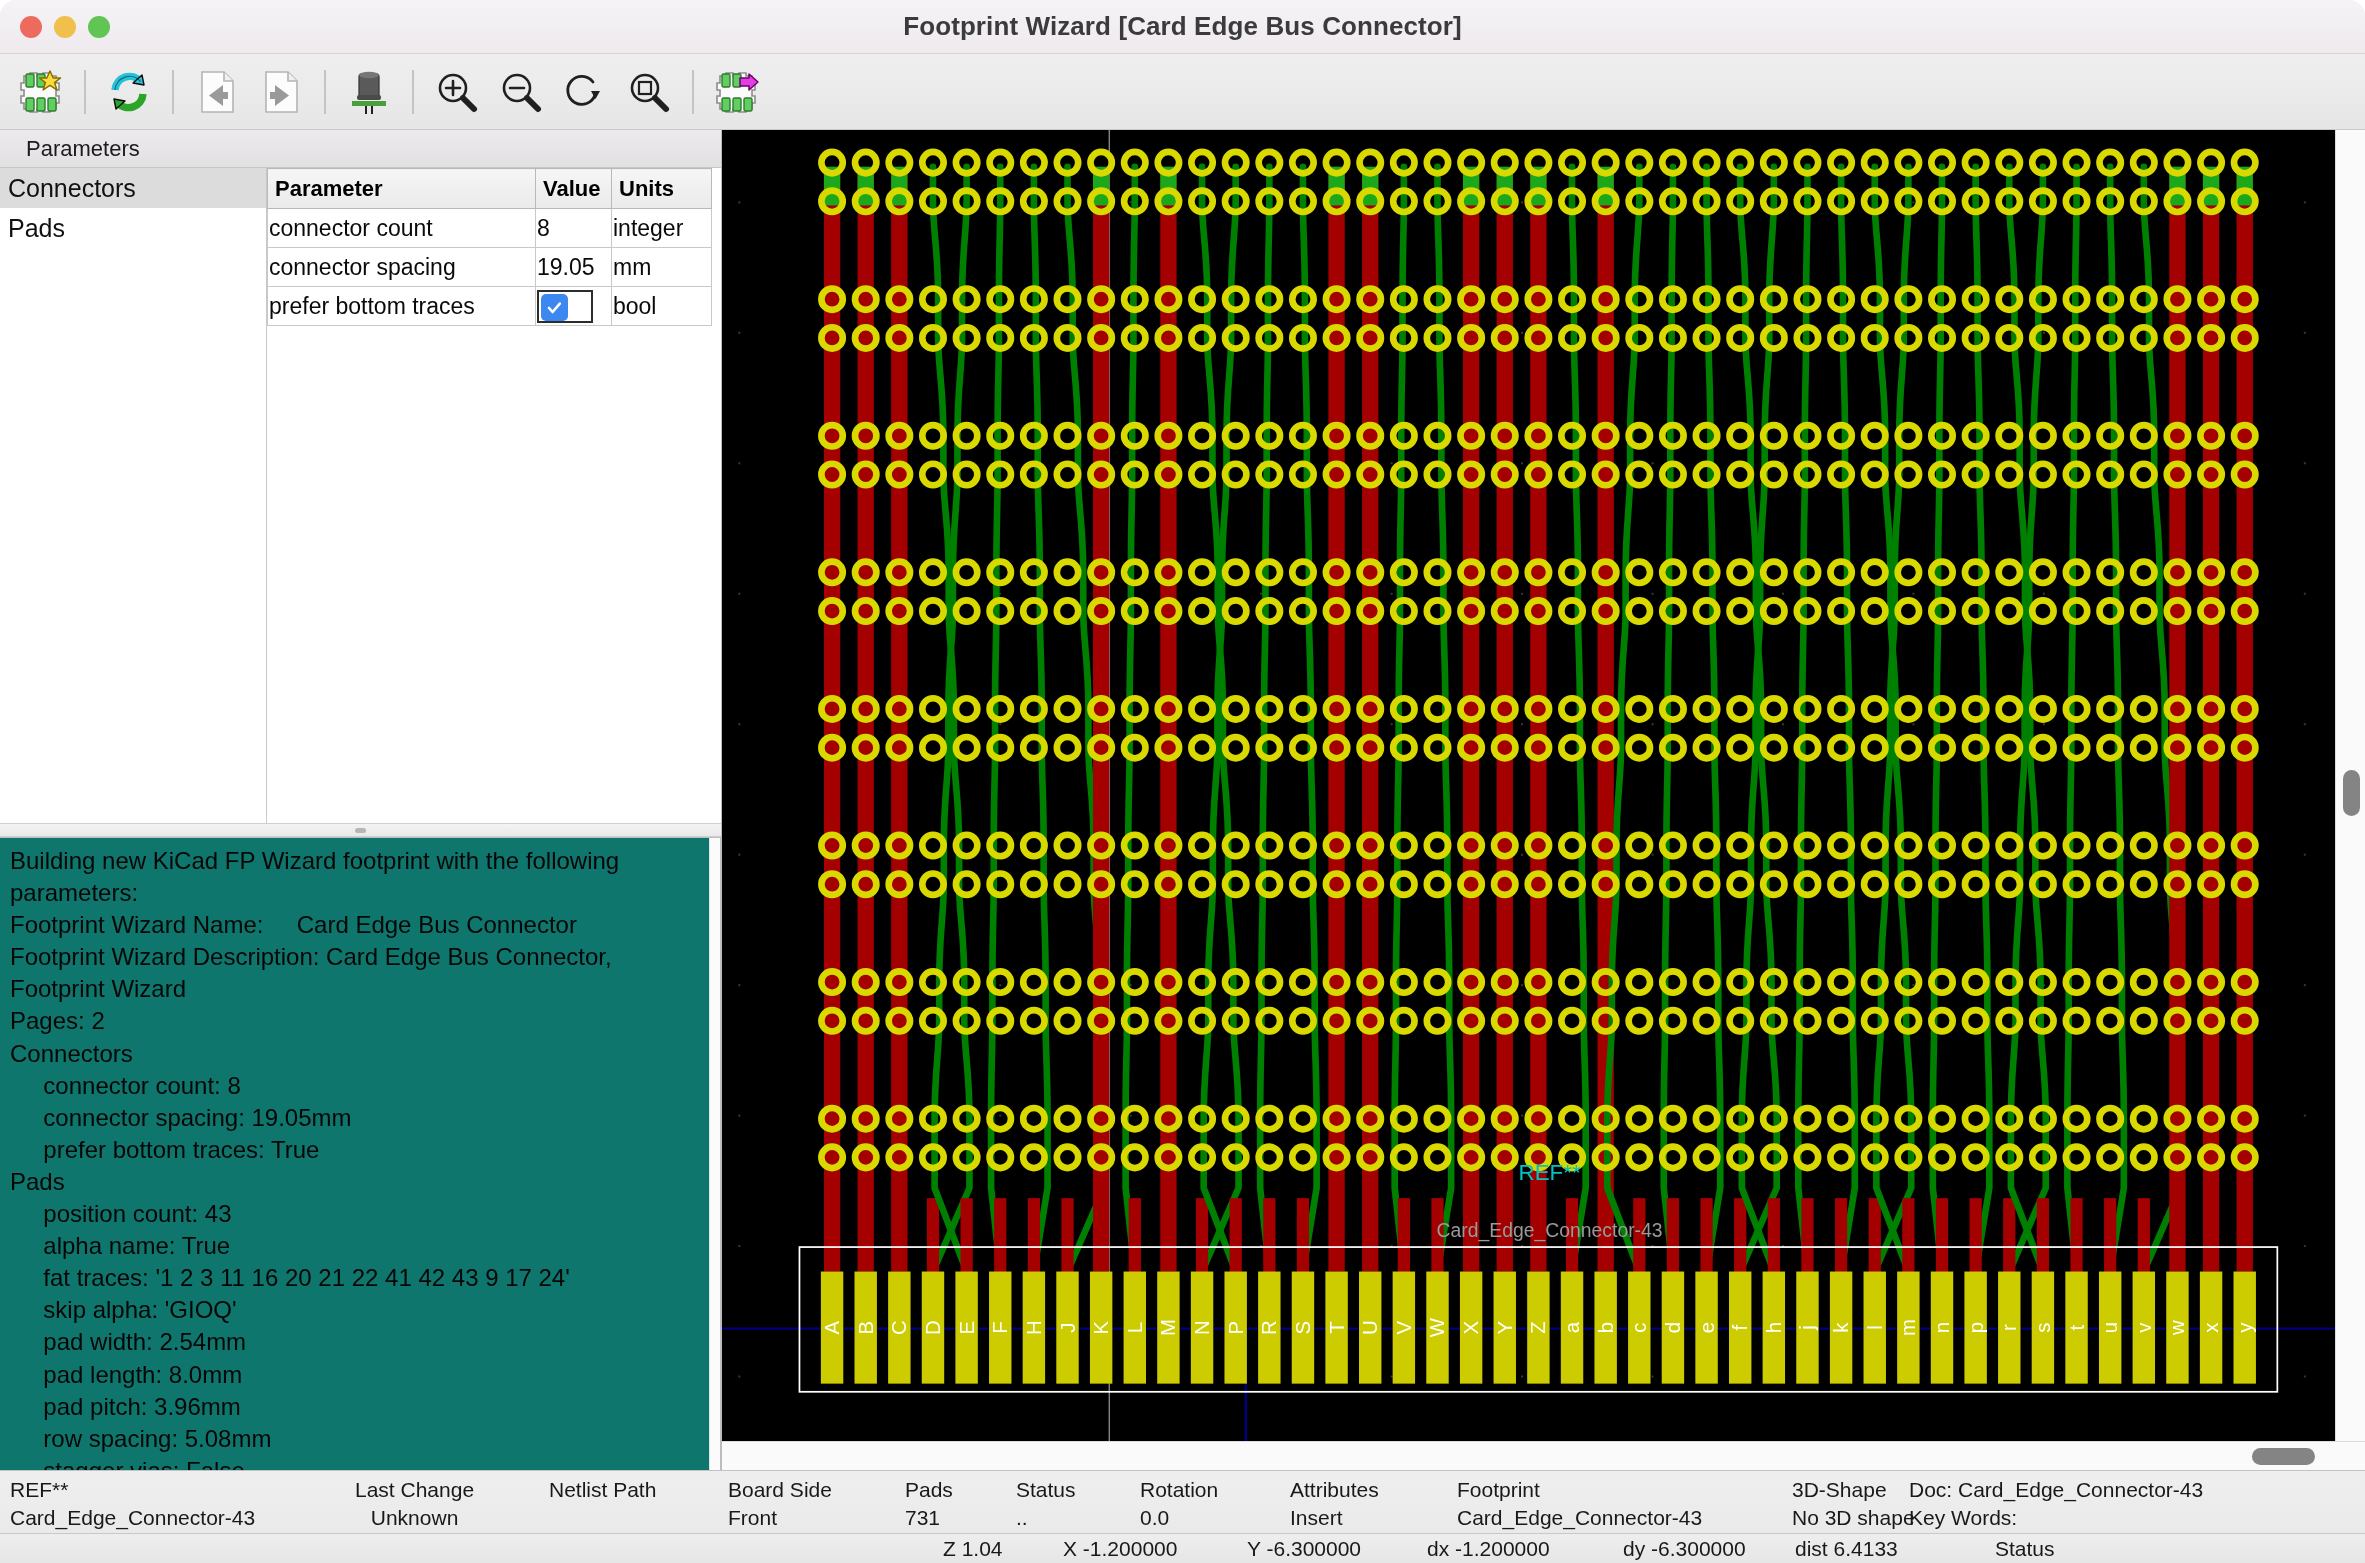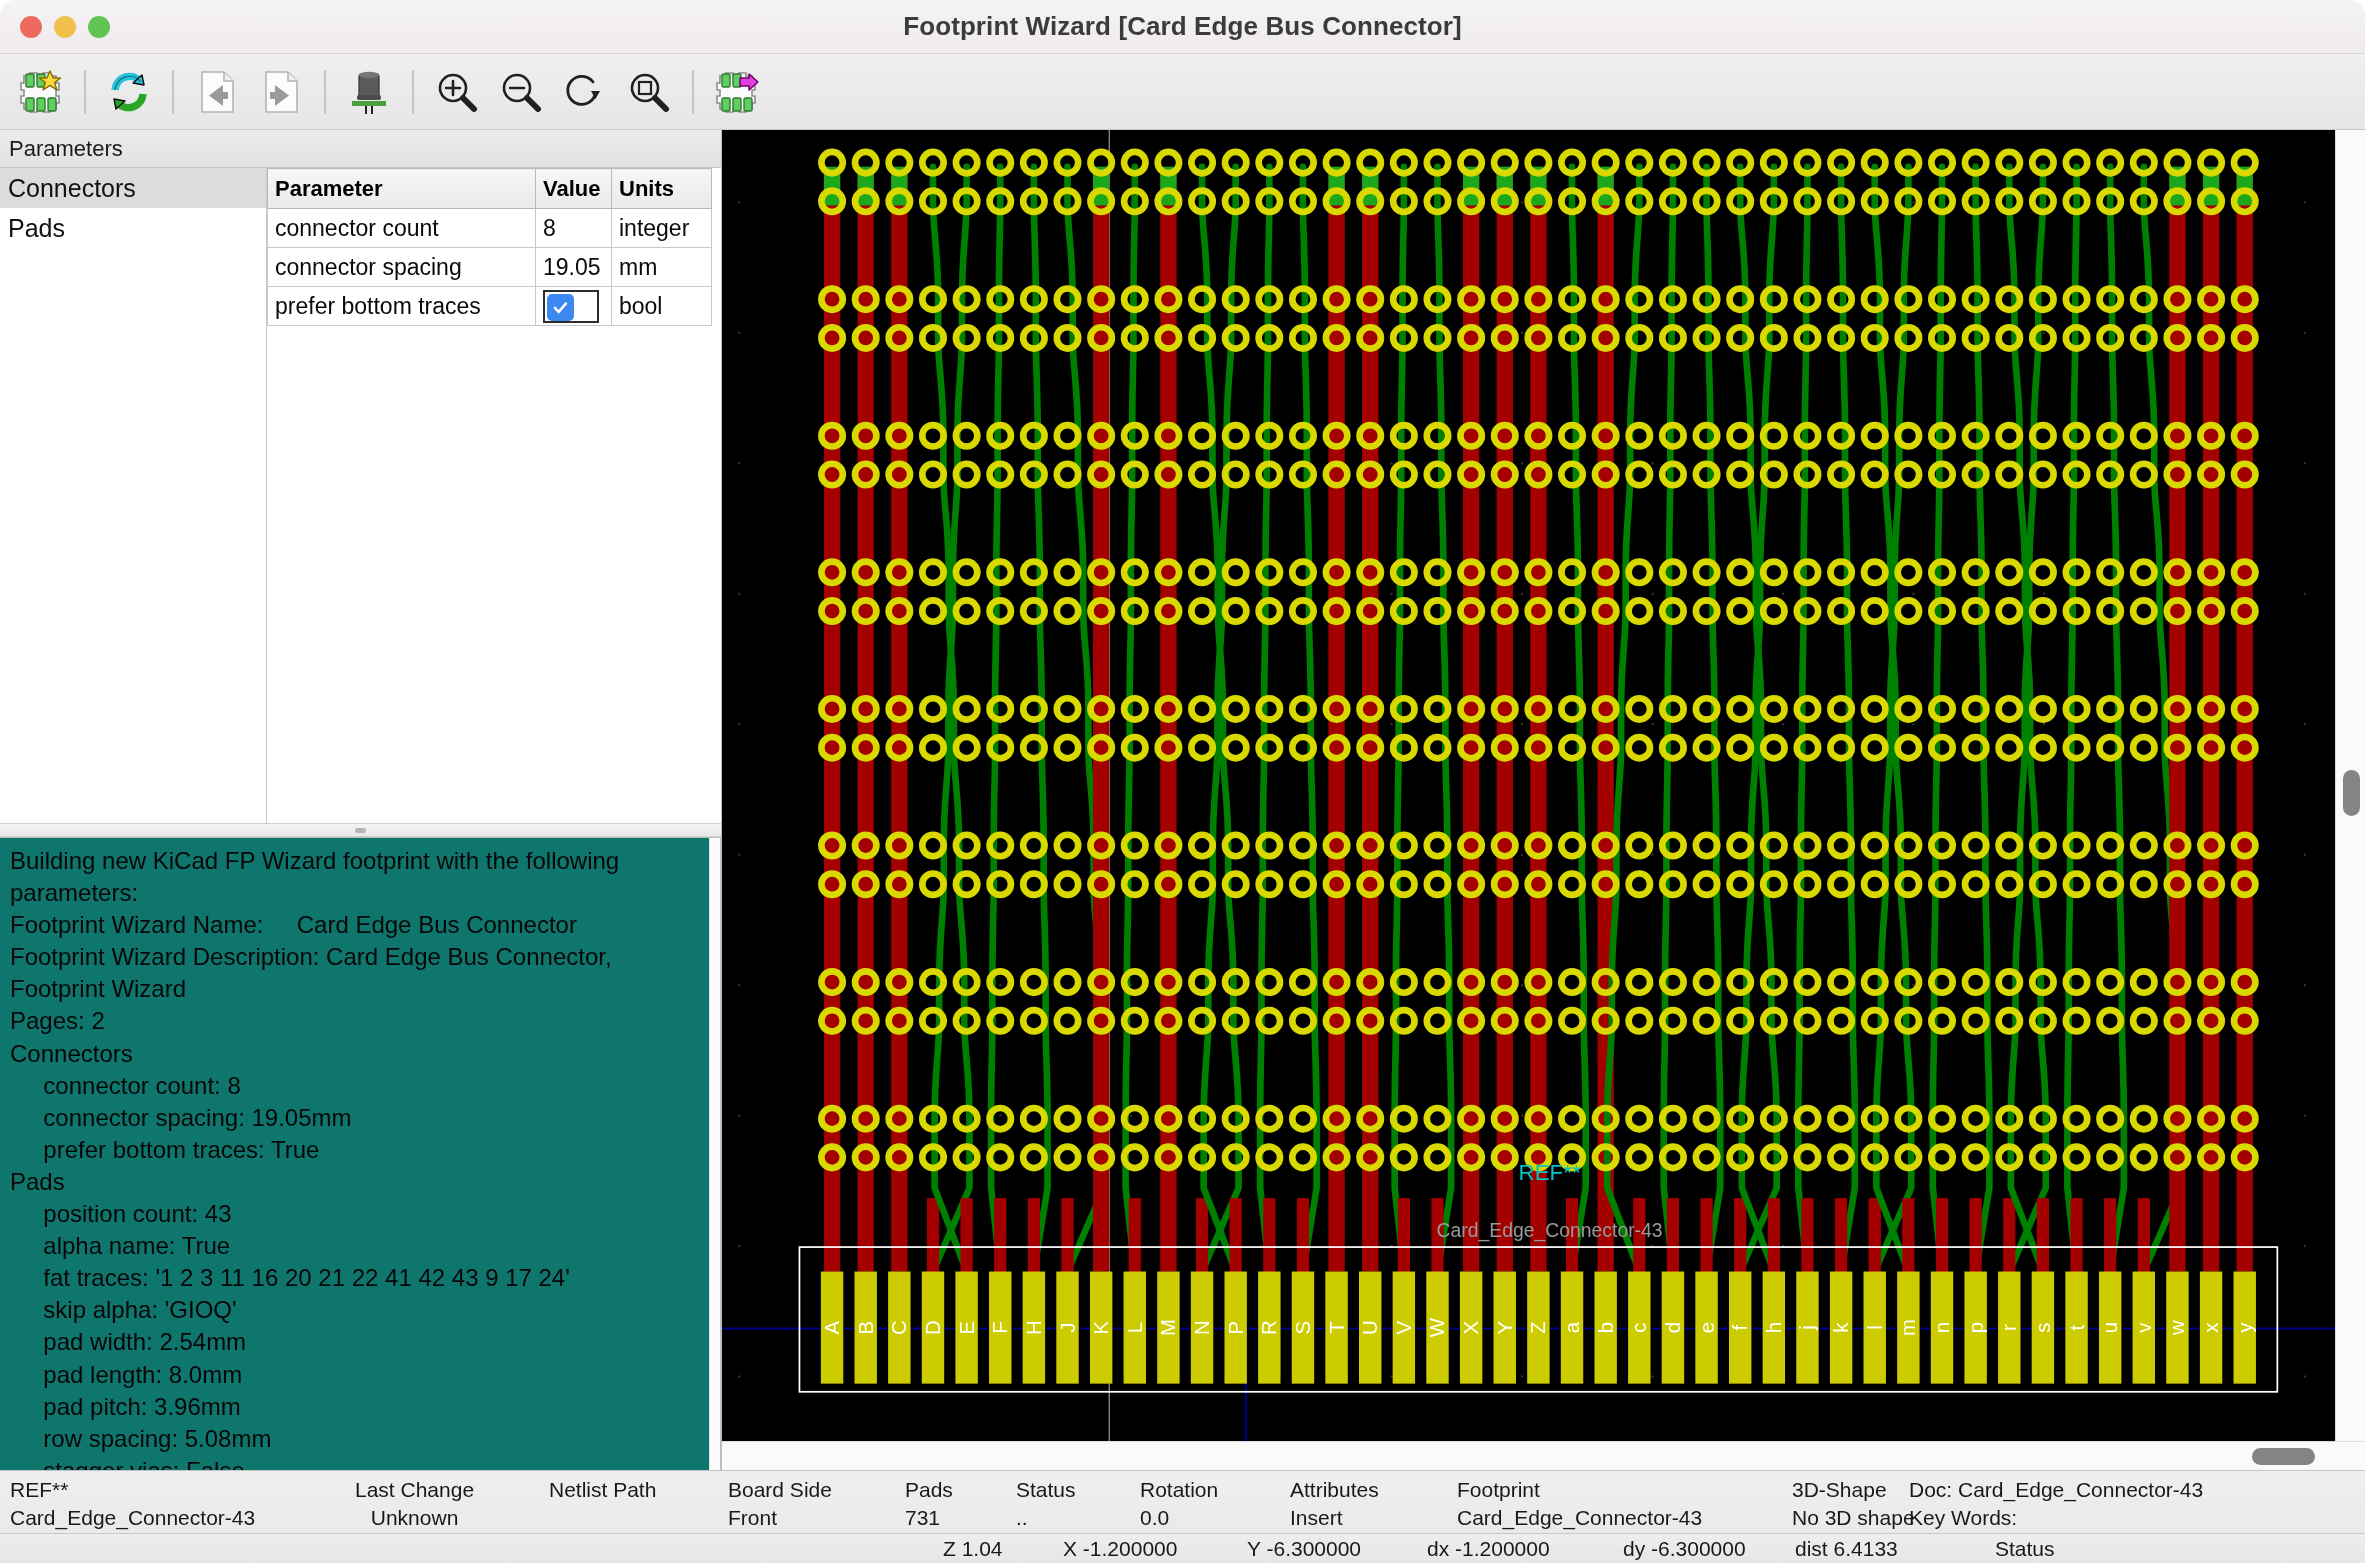--- a/index.html
+++ b/index.html
@@ -57,21 +57,21 @@
   
   #body { flex: 1 1 auto; display: flex; min-height: 0; position: relative; }
 
   
   #left { width: 722px; flex: 0 0 722px; display: flex; flex-direction: column; background: #fff; border-right: 1px solid #bcbcbc; }
 
   #params-header {
     height: 38px; flex: 0 0 38px;
     background: linear-gradient(#eceaec, #e2e0e2);
     border-bottom: 1px solid #c6c6c6;
-    display: flex; align-items: center; padding-left: 9px;
+    display: flex; align-items: center; padding-left: 26px;
     font-size: 22px; color: #1b1b1b;
   }
 
   #params-body { flex: 0 0 655px; display: flex; min-height: 0; background: #fff; position: relative; }
 
   
   #tree { width: 267px; flex: 0 0 267px; background: #fff; border-right: 1px solid #c9c9c9; }
   .tree-item {
     height: 40px; display: flex; align-items: center;
     padding-left: 8px; font-size: 25px; color: #111;
@@ -83,21 +83,21 @@
   table.params { border-collapse: collapse; table-layout: fixed; margin-top: 0; }
   table.params th {
     background: linear-gradient(#f6f6f6, #eaeaea);
     border: 1px solid #b9b9b9;
     font-size: 22px; font-weight: bold; color: #000;
     text-align: left; padding: 4px 7px; height: 40px;
   }
   table.params td {
     border: 1px solid #c8c8c8;
     font-size: 23px; color: #0a0a0a;
-    padding: 1px 7px; height: 39px; background: #fff;
+    padding: 1px 1px; height: 39px; background: #fff;
     white-space: nowrap; overflow: hidden;
   }
   .col-param { width: 268px; }
   .col-value { width: 76px; }
   .col-units { width: 100px; }
   td.cell-check { text-align: left; padding: 2px 4px; }
   .checkbox-outer {
     display: inline-block; width: 56px; height: 33px;
     border: 2px solid #2c2c2c; background: #fff;
     vertical-align: middle; position: relative;

